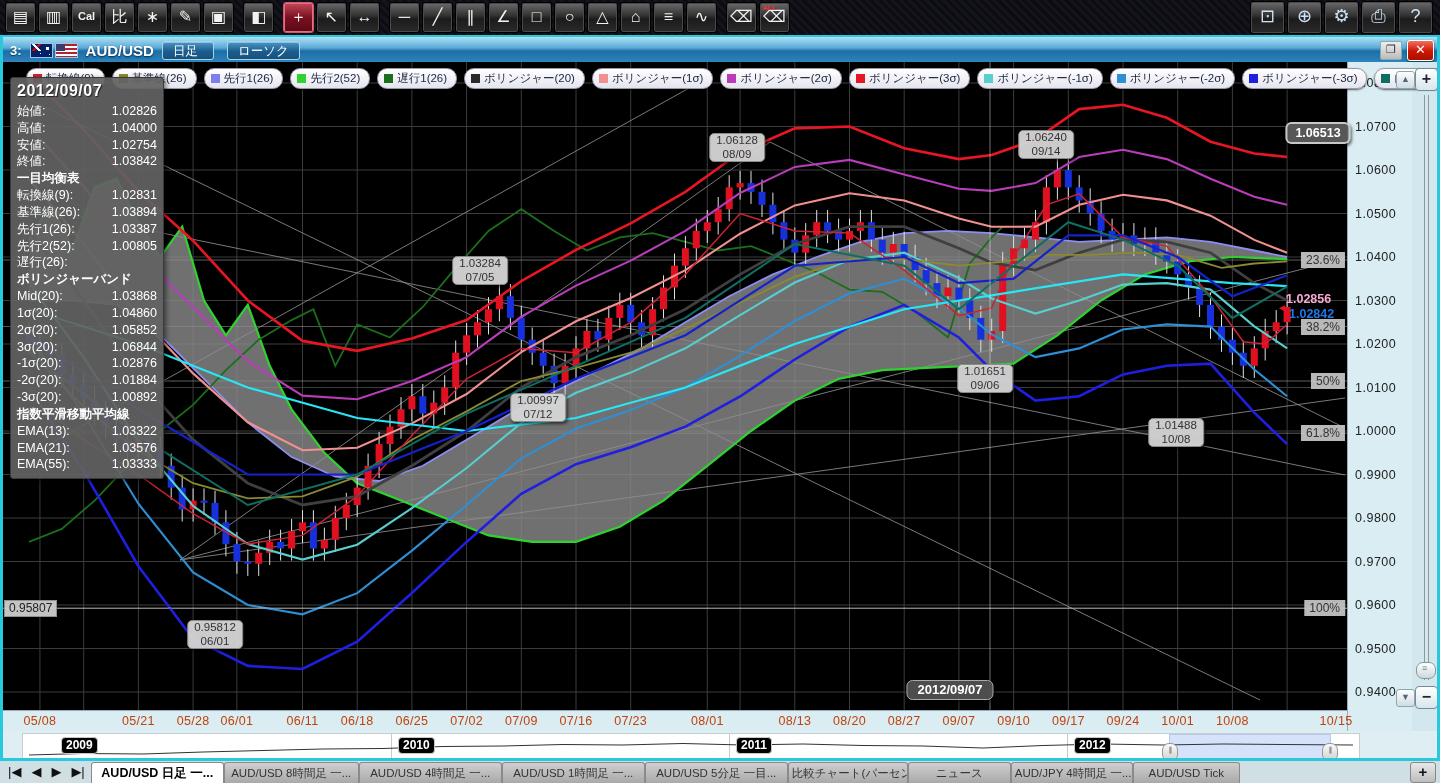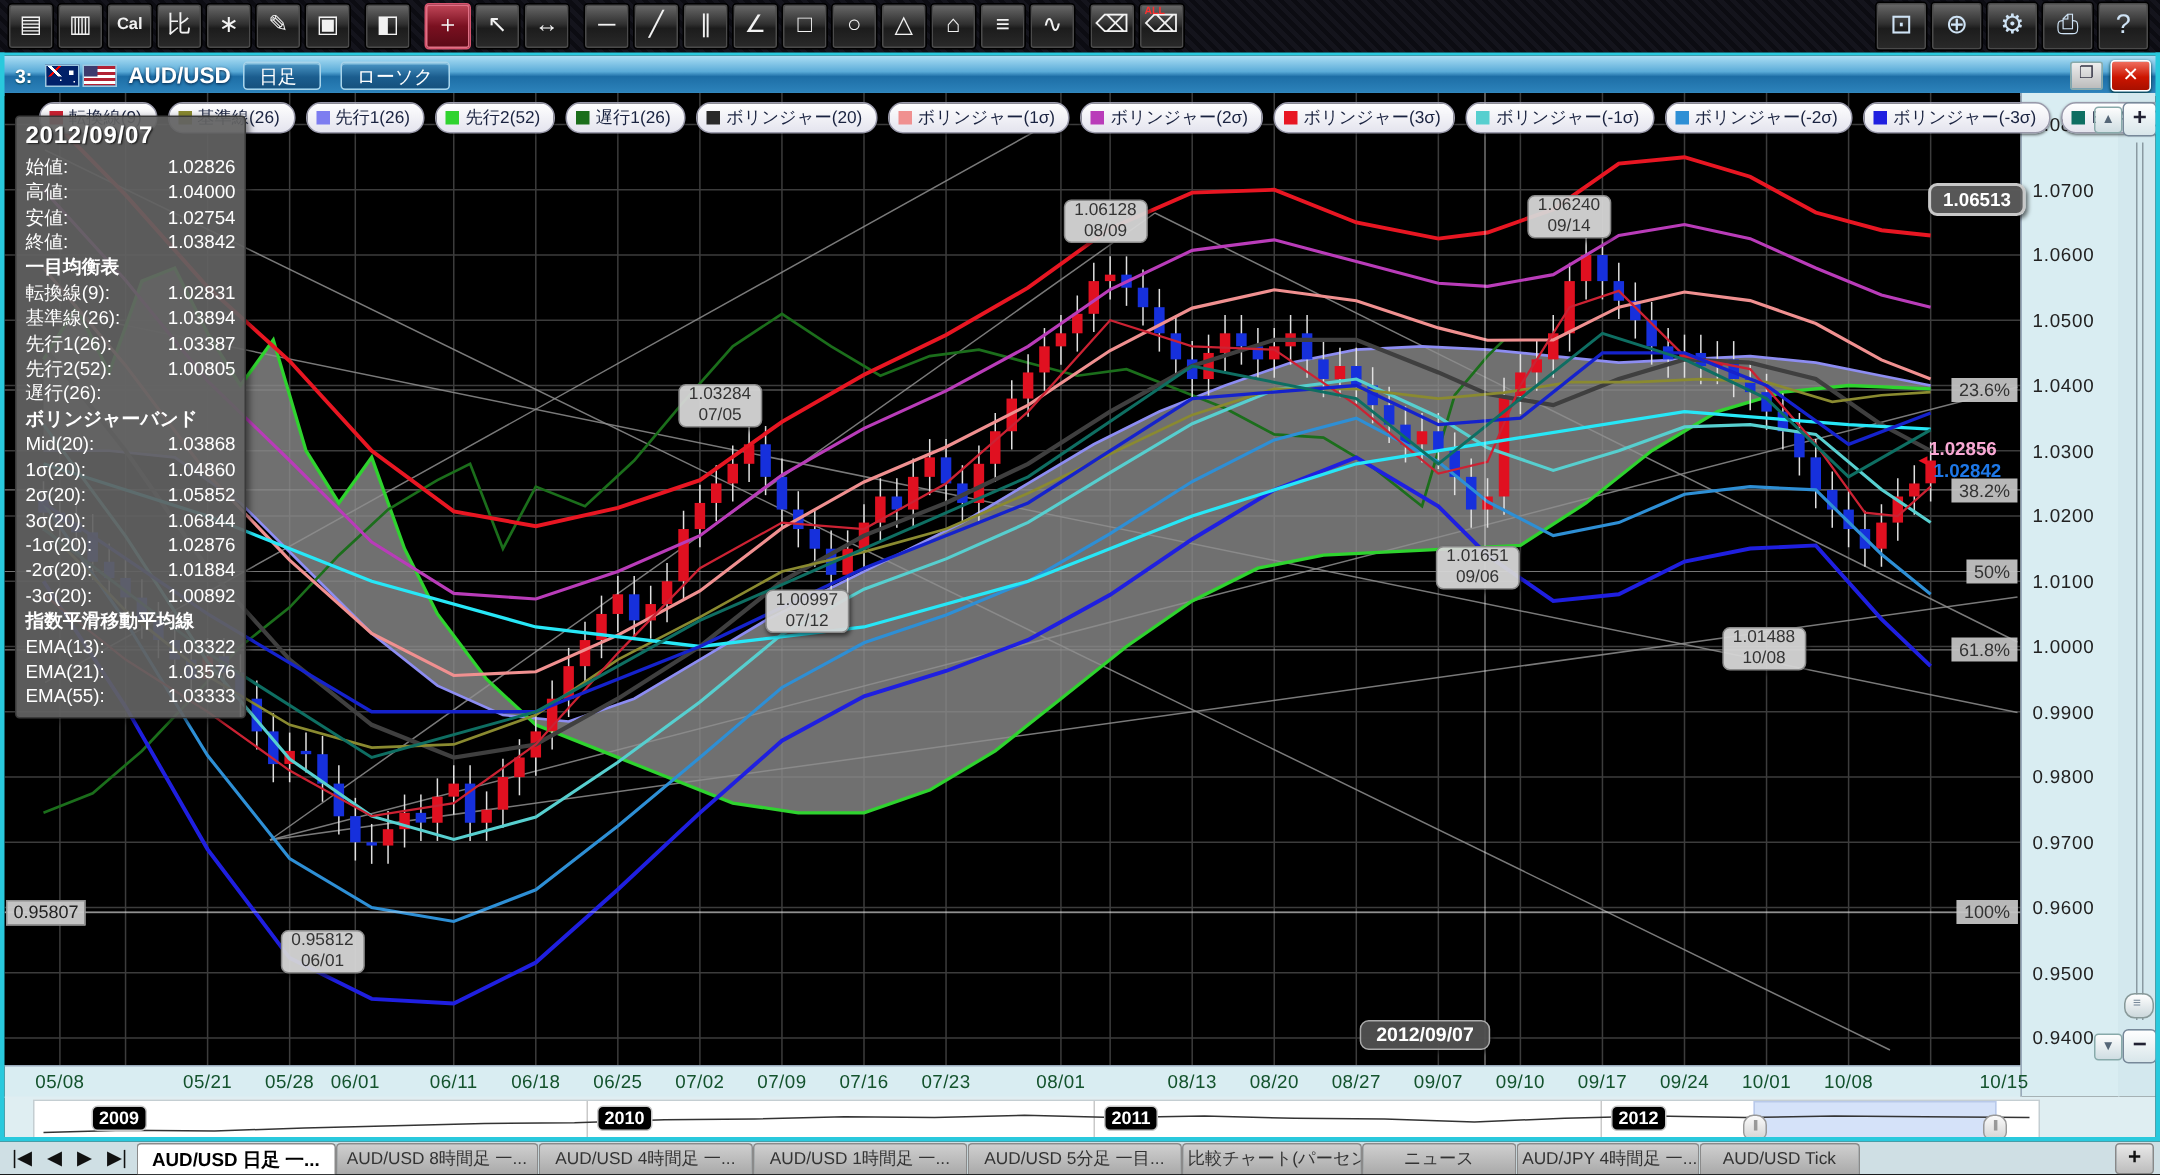--- a/index.html
+++ b/index.html
@@ -84,21 +84,21 @@
   .mini-btn{position:absolute;width:17px;height:16px;border:1px solid #8aa;border-radius:3px;
     background:linear-gradient(#fdfdfd,#cfdde2);color:#567;font-size:9px;line-height:14px;text-align:center;cursor:pointer;z-index:6;}
   .zoom-btn{position:absolute;width:21px;height:21px;border:1px solid #789;border-radius:4px;
     background:linear-gradient(#ffffff,#d8e6ea);color:#223;font-size:16px;font-weight:bold;line-height:19px;text-align:center;cursor:pointer;z-index:6;}
   #vtrack{position:absolute;left:1424px;top:95px;width:3px;height:585px;border-left:1px solid #8a9aa2;border-right:1px solid #8a9aa2;}
   #vhandle{position:absolute;left:1416px;top:662px;width:18px;height:15px;border:1px solid #899;border-radius:7px;
     background:linear-gradient(#fff,#ccd8dc);cursor:pointer;z-index:6;}
   #vhandle:before{content:"≡";position:absolute;left:5px;top:0px;font-size:9px;color:#789;}
   
   #date-axis{position:absolute;left:3px;top:710px;width:1344px;height:21px;background:#d9edf2;border-top:1px solid #9ab;}
-  .dtick{position:absolute;top:3px;transform:translateX(-50%);font-size:12.5px;color:#14532d;letter-spacing:.3px;}
+  .dtick{position:absolute;top:3px;transform:translateX(-50%);font-size:12.5px;color:#c2410c;letter-spacing:.3px;}
   
   #minichart{position:absolute;left:3px;top:731px;width:1434px;height:27px;background:#dfeef2;}
   #mini-inner{position:absolute;left:19px;top:2px;width:1336px;height:24px;background:#fff;border:1px solid #c4ced2;}
   .yearlab{position:absolute;top:3px;background:#000000;color:#fff;font-weight:bold;font-size:12px;
     line-height:15px;padding:0 4px;border-radius:4px;border:1px solid #c8c8c8;}
   .yearsep{position:absolute;top:0;width:1px;height:24px;background:#c9c9c9;}
   #mini-sel{position:absolute;top:0;height:24px;background:rgba(168,195,242,.48);border:1px solid #b9c9ea;}
   .grip{position:absolute;top:9px;width:14px;height:15px;background:linear-gradient(#fafafa,#d5d5d5);
     border:1px solid #999;border-radius:7px 7px 5px 5px;cursor:ew-resize;z-index:6;}
   .grip:before{content:"❚";position:absolute;left:4.5px;top:2px;font-size:7px;color:#999;}

